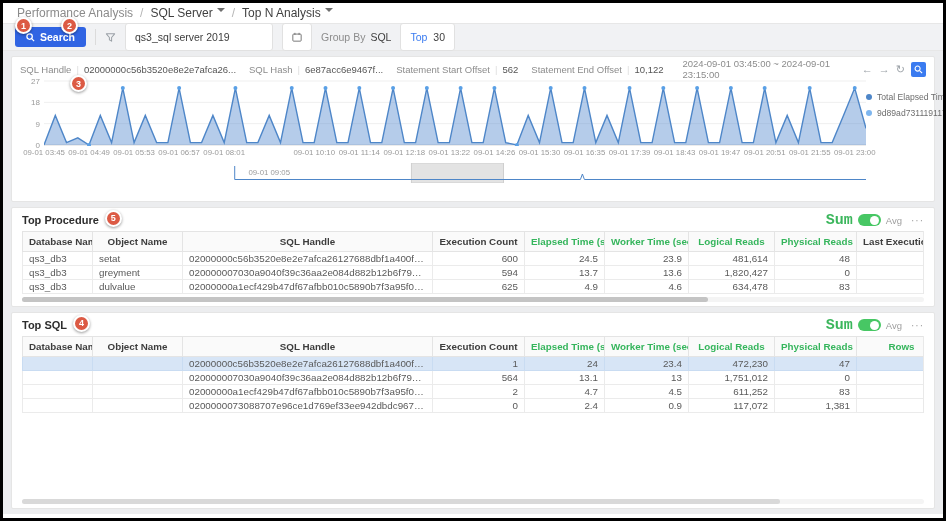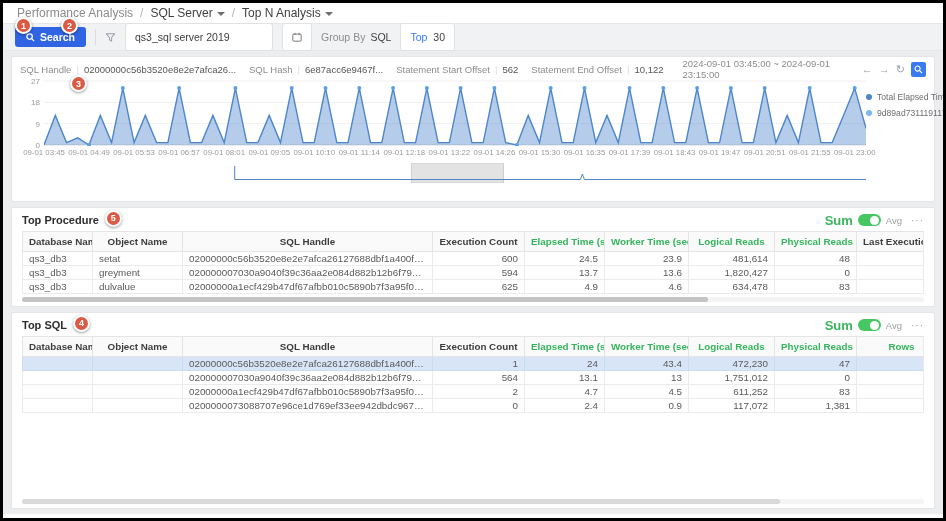--- a/index.html
+++ b/index.html
@@ -2,21 +2,21 @@
 <html><head>
 <meta charset="utf-8">
 <style>
   * { margin:0; padding:0; box-sizing:border-box; }
   body { font-family:"Liberation Sans", sans-serif; background:#fff; }
   .screen { width:946px; height:521px; border:3px solid #000; background:#fff; position:relative; overflow:hidden; }
 
   
   .breadcrumb { height:20px; display:flex; align-items:center; gap:7px; padding:0 14px; font-size:12px; background:#fff; }
   .crumb-muted { color:#8b8b8b; }
-  .crumb { color:#3f3f3f; display:flex; align-items:center; gap:4px; cursor:pointer; }
+  .crumb { color:#3f3f3f; display:flex; gap:4px; cursor:pointer; }
   .crumb-sep { color:#b5b5b5; }
   .caret { width:0; height:0; border-left:4px solid transparent; border-right:4px solid transparent; border-top:4px solid #6e6e6e; margin-top:2px; }
 
   
   .toolbar { height:28px; background:#f1f2f4; border-top:1px solid #e7e7e7; border-bottom:1px solid #e7e7e7; display:flex; align-items:center; gap:9px; padding:0 12px; position:relative; }
   .btn-search { background:#3064e3; color:#fff; border:none; border-radius:3px; height:20px; padding:0 11px; font-size:10.5px; font-weight:bold; display:flex; align-items:center; gap:5px; cursor:pointer; font-family:inherit; }
   .tsep { width:1px; height:16px; background:#dbdbdb; }
   .tbox { background:#fff; border:1px solid #e1e1e1; border-radius:3px; height:28px; display:flex; align-items:center; gap:6px; padding:0 9px; font-size:10.5px; color:#4c4c4c; }
   .tlabel { color:#8c8c8c; font-size:10.5px; }
   .tvalue { color:#404040; font-size:10.5px; }
@@ -53,21 +53,21 @@
   .legend { width:104px; padding-top:12px; display:flex; flex-direction:column; gap:6px; }
   .legend-item { display:flex; align-items:center; gap:5px; font-size:8.6px; color:#6e6e6e; white-space:nowrap; overflow:hidden; }
   .legend-dot { width:6px; height:6px; border-radius:50%; flex:none; }
 
   
   .tpanel { padding:2px 0 0; display:flex; flex-direction:column; }
   .panel-title-row { display:flex; align-items:center; height:20px; padding:0 10px; position:relative; }
   .ptitle { font-size:11px; font-weight:bold; color:#2d2d2d; }
   .title-badge { position:static; display:inline-flex; margin-left:6px; margin-top:-4px; }
   .sumavg { margin-left:auto; display:flex; align-items:center; gap:5px; }
-  .sum-lbl { color:#3bb65c; font-size:13px; font-weight:bold; }
+  .sum-lbl { color:#3bb65c; font-size:15px; font-weight:bold;font-family:Liberation Mono, monospace; }
   .avg-lbl { color:#9e9e9e; font-size:9.5px; }
   .toggle { width:23px; height:12px; border-radius:7px; background:#47c764; position:relative; cursor:pointer; }
   .toggle::after { content:''; position:absolute; right:1.5px; top:1.5px; width:9px; height:9px; border-radius:50%; background:#fff; }
   .more-dots { color:#a0a0a0; font-size:10px; letter-spacing:1px; margin-left:4px; cursor:pointer; }
 
   .table-clip { margin:1px 10px 0; overflow:hidden; border-right:1px solid #e9e9e9; }
   table { border-collapse:collapse; table-layout:fixed; font-size:9.8px; }
   th { background:#fafafa; border:1px solid #e4e4e4; color:#3d3d3d; font-weight:bold; height:20px; padding:0 6px; text-align:center; white-space:nowrap; overflow:hidden; }
   th.green { color:#35b55c; }
   td { border:1px solid #ebebeb; height:14px; padding:0 6px; color:#595959; white-space:nowrap; overflow:hidden; text-overflow:ellipsis; }
@@ -216,21 +216,21 @@
                 <circle cx="765.6986301369863" cy="8.111111111111114" r="2" fill="#5aa0e6"></circle>
                 <circle cx="810.7397260273972" cy="8.111111111111114" r="2" fill="#5aa0e6"></circle>
               </svg>
             </div>
           <div class="xlabels" id="xlabels">
               <span style="left: 0%;">09-01 03:45</span>
               <span style="left: 5.47945%;">09-01 04:49</span>
               <span style="left: 10.9589%;">09-01 05:53</span>
               <span style="left: 16.4384%;">09-01 06:57</span>
               <span style="left: 21.9178%;">09-01 08:01</span>
-              <span style="left: 27.3973%;">09-01 09:05</span>
+              <span style="left: 27.3973%; margin-top: 20px;">09-01 09:05</span>
               <span style="left: 32.8767%;">09-01 10:10</span>
               <span style="left: 38.3562%;">09-01 11:14</span>
               <span style="left: 43.8356%;">09-01 12:18</span>
               <span style="left: 49.3151%;">09-01 13:22</span>
               <span style="left: 54.7945%;">09-01 14:26</span>
               <span style="left: 60.274%;">09-01 15:30</span>
               <span style="left: 65.7534%;">09-01 16:35</span>
               <span style="left: 71.2329%;">09-01 17:39</span>
               <span style="left: 76.7123%;">09-01 18:43</span>
               <span style="left: 82.1918%;">09-01 19:47</span>
@@ -372,21 +372,21 @@
                 <th class="green">Rows</th>
               </tr>
             </thead>
             <tbody>
               <tr class="selected">
                 <td></td>
                 <td></td>
                 <td>02000000c56b3520e8e2e7afca26127688dbf1a400f04b1600000000000000000000...</td>
                 <td class="num">1</td>
                 <td class="num">24</td>
-                <td class="num">43.4</td>
+                <td class="num">23.4</td>
                 <td class="num">472,230</td>
                 <td class="num">47</td>
                 <td class="num"></td>
               </tr>
               <tr>
                 <td></td>
                 <td></td>
                 <td>020000007030a9040f39c36aa2e084d882b12b6f79257f2a00000000000000000000...</td>
                 <td class="num">564</td>
                 <td class="num">13.1</td>

